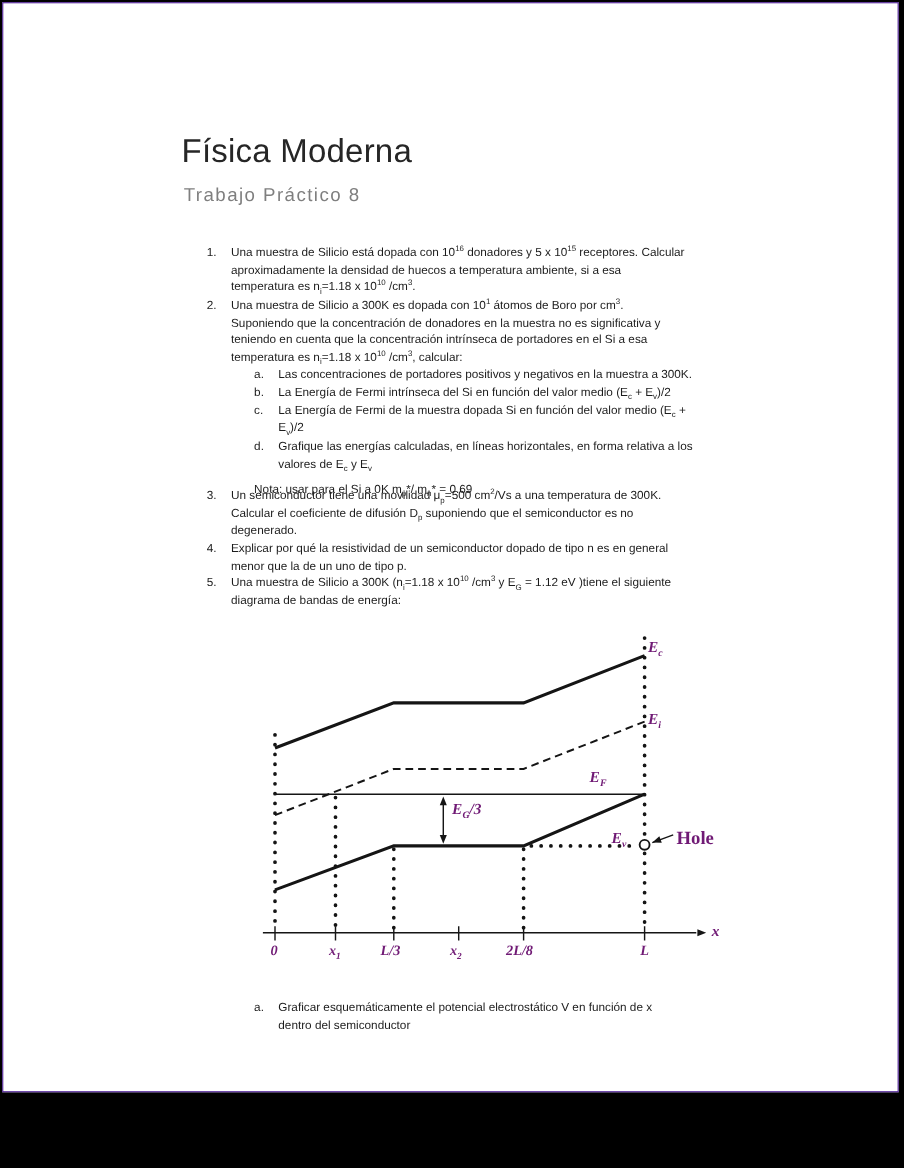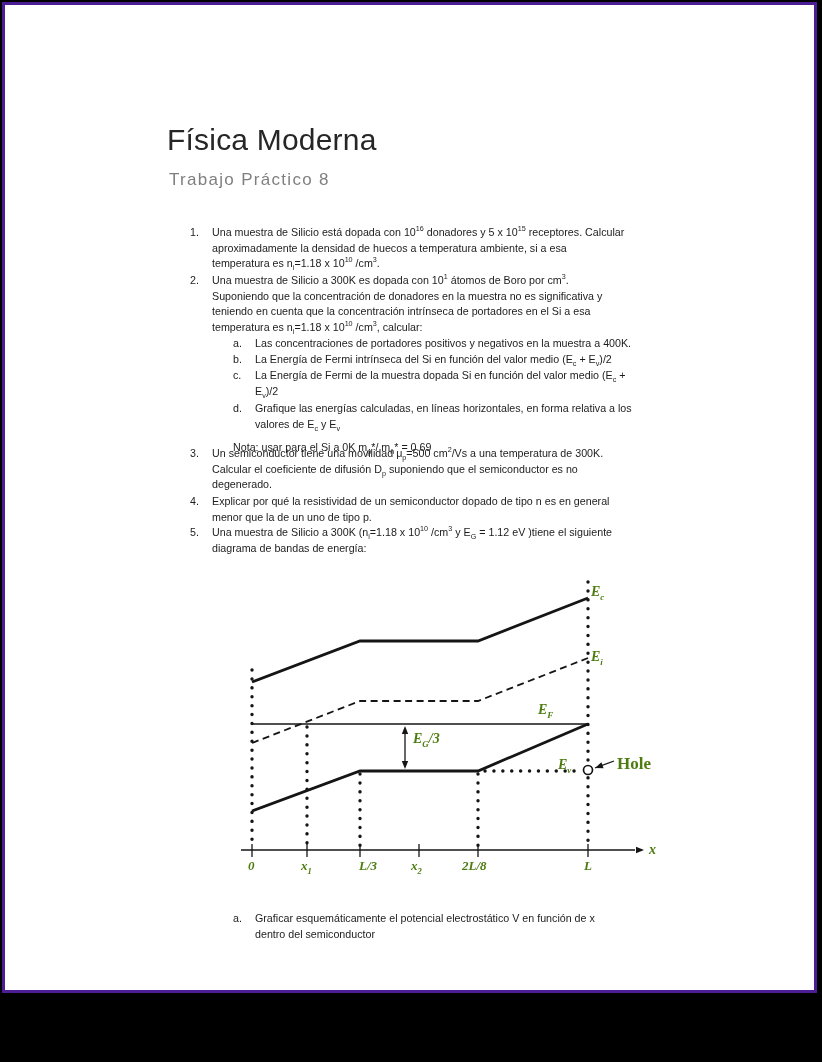--- a/index.html
+++ b/index.html
@@ -2,21 +2,21 @@
 <html lang="es"><head>
 <meta charset="utf-8">
 <style>
   html,body{margin:0;padding:0;}
   body{
     width:822px;height:1062px;position:relative;background:#000;
     font-family:"Liberation Sans",sans-serif;overflow:hidden;
   }
   .page{
     position:absolute;left:2px;top:2px;width:815px;height:991px;
-    background:#ffffff;border:3px solid #4c1d95;box-sizing:border-box;
+    background:#ffffff;border:1px solid #4c1d95;box-sizing:border-box;
   }
   .doc-title{
     position:absolute;left:162px;top:118px;margin:0;
     font-size:30px;font-weight:400;color:#262626;letter-spacing:.2px;
     font-family:"Liberation Sans",sans-serif;
   }
   .doc-subtitle{
     position:absolute;left:164px;top:165px;
     font-size:17px;color:#7f7f7f;letter-spacing:1.3px;
   }
@@ -29,21 +29,21 @@
     font-size:10.7px;line-height:15.6px;color:#1c1c1c;
   }
   .pnum{position:absolute;left:0;top:0;}
   .ptext{margin-left:22px;white-space:pre-wrap;}
   .note-line .ptext{margin-left:0;}
   sub,sup{line-height:0;font-size:7.2px;text-align:right;}
   
   .figure{position:absolute;left:228px;top:566px;width:432px;height:310px;}
   .figure svg{position:absolute;left:0;top:0;}
   .fig-labels{position:absolute;left:0;top:0;width:100%;height:100%;}
-  .fig-labels span{position:absolute;white-space:nowrap;color:#4d7c0f;}
+  .fig-labels span{position:absolute;white-space:nowrap;color:#701a75;}
   .elabel{
     font-family:"Liberation Serif",serif;font-style:italic;font-weight:600;
     font-size:14px;
   }
   .elabel sub{font-size:9px;}
   .ticklabel{
     font-family:"Liberation Serif",serif;font-style:italic;font-weight:700;
     font-size:13px;
   }
   .ticklabel sub{font-size:8.5px;}
@@ -76,21 +76,21 @@
 
   <div class="problem" style="top:268px">
     <span class="pnum">2.</span>
     <div class="ptext">Una muestra de Silicio a 300K es dopada con 10<sup>1</sup> átomos de Boro por cm<sup>3</sup>.
 Suponiendo que la concentración de donadores en la muestra no es significativa y
 teniendo en cuenta que la concentración intrínseca de portadores en el Si a esa
 temperatura es n<sub>i</sub>=1.18 x 10<sup>10</sup> /cm<sup>3</sup>, calcular:</div>
   </div>
   <div class="subitem" style="top:331px">
     <span class="pnum">a.</span>
-    <div class="ptext">Las concentraciones de portadores positivos y negativos en la muestra a 400K.</div>
+    <div class="ptext">Las concentraciones de portadores positivos y negativos en la muestra a 300K.</div>
   </div>
   <div class="subitem" style="top:347px">
     <span class="pnum">b.</span>
     <div class="ptext">La Energía de Fermi intrínseca del Si en función del valor medio (E<sub>c</sub> + E<sub>v</sub>)/2</div>
   </div>
   <div class="subitem" style="top:363px">
     <span class="pnum">c.</span>
     <div class="ptext">La Energía de Fermi de la muestra dopada Si en función del valor medio (E<sub>c</sub> +
 E<sub>v</sub>)/2</div>
   </div>
@@ -152,21 +152,21 @@
     <div class="fig-labels">
         <span class="elabel" style="left: 358px; top: 13px;">E<sub>c</sub></span>
         <span class="elabel" style="left: 358px; top: 78px;">E<sub>i</sub></span>
         <span class="elabel" style="left: 305px; top: 131px;">E<sub>F</sub></span>
         <span class="elabel" style="left: 325px; top: 186px;">E<sub>v</sub></span>
         <span class="elabel" style="left: 180px; top: 160px;">E<sub>G</sub>/3</span>
         <span class="hole-label" style="left: 384px; top: 183px;">Hole</span>
         <span class="elabel" style="left: 416px; top: 271px;">x</span>
         <span class="ticklabel" style="left: 15px; top: 287px;">0</span>
         <span class="ticklabel" style="left: 68px; top: 287px;">x<sub>1</sub></span>
-        <span class="ticklabel" style="left: 126px; top: 287px; text-align: center;">L/3</span>
+        <span class="ticklabel" style="left: 115px; top: 287px; text-align: center;">L/3</span>
         <span class="ticklabel" style="left: 178px; top: 287px;">x<sub>2</sub></span>
         <span class="ticklabel" style="left: 229px; top: 287px;">2L/8</span>
         <span class="ticklabel" style="left: 351px; top: 287px;">L</span>
       </div>
   </div>
 
   <div class="subitem" style="top:906px">
     <span class="pnum">a.</span>
     <div class="ptext">Graficar esquemáticamente el potencial electrostático V en función de x
 dentro del semiconductor</div>

